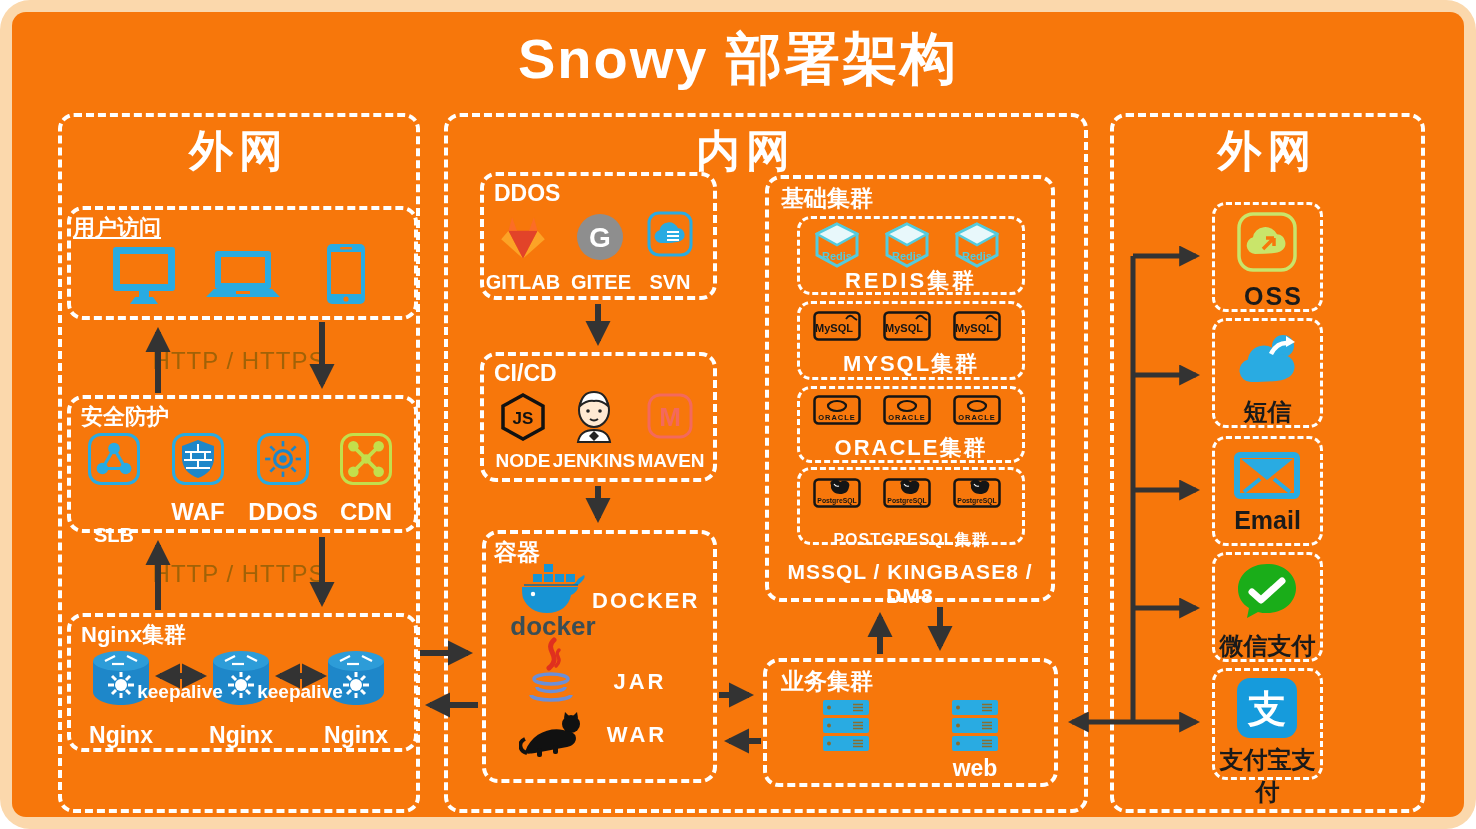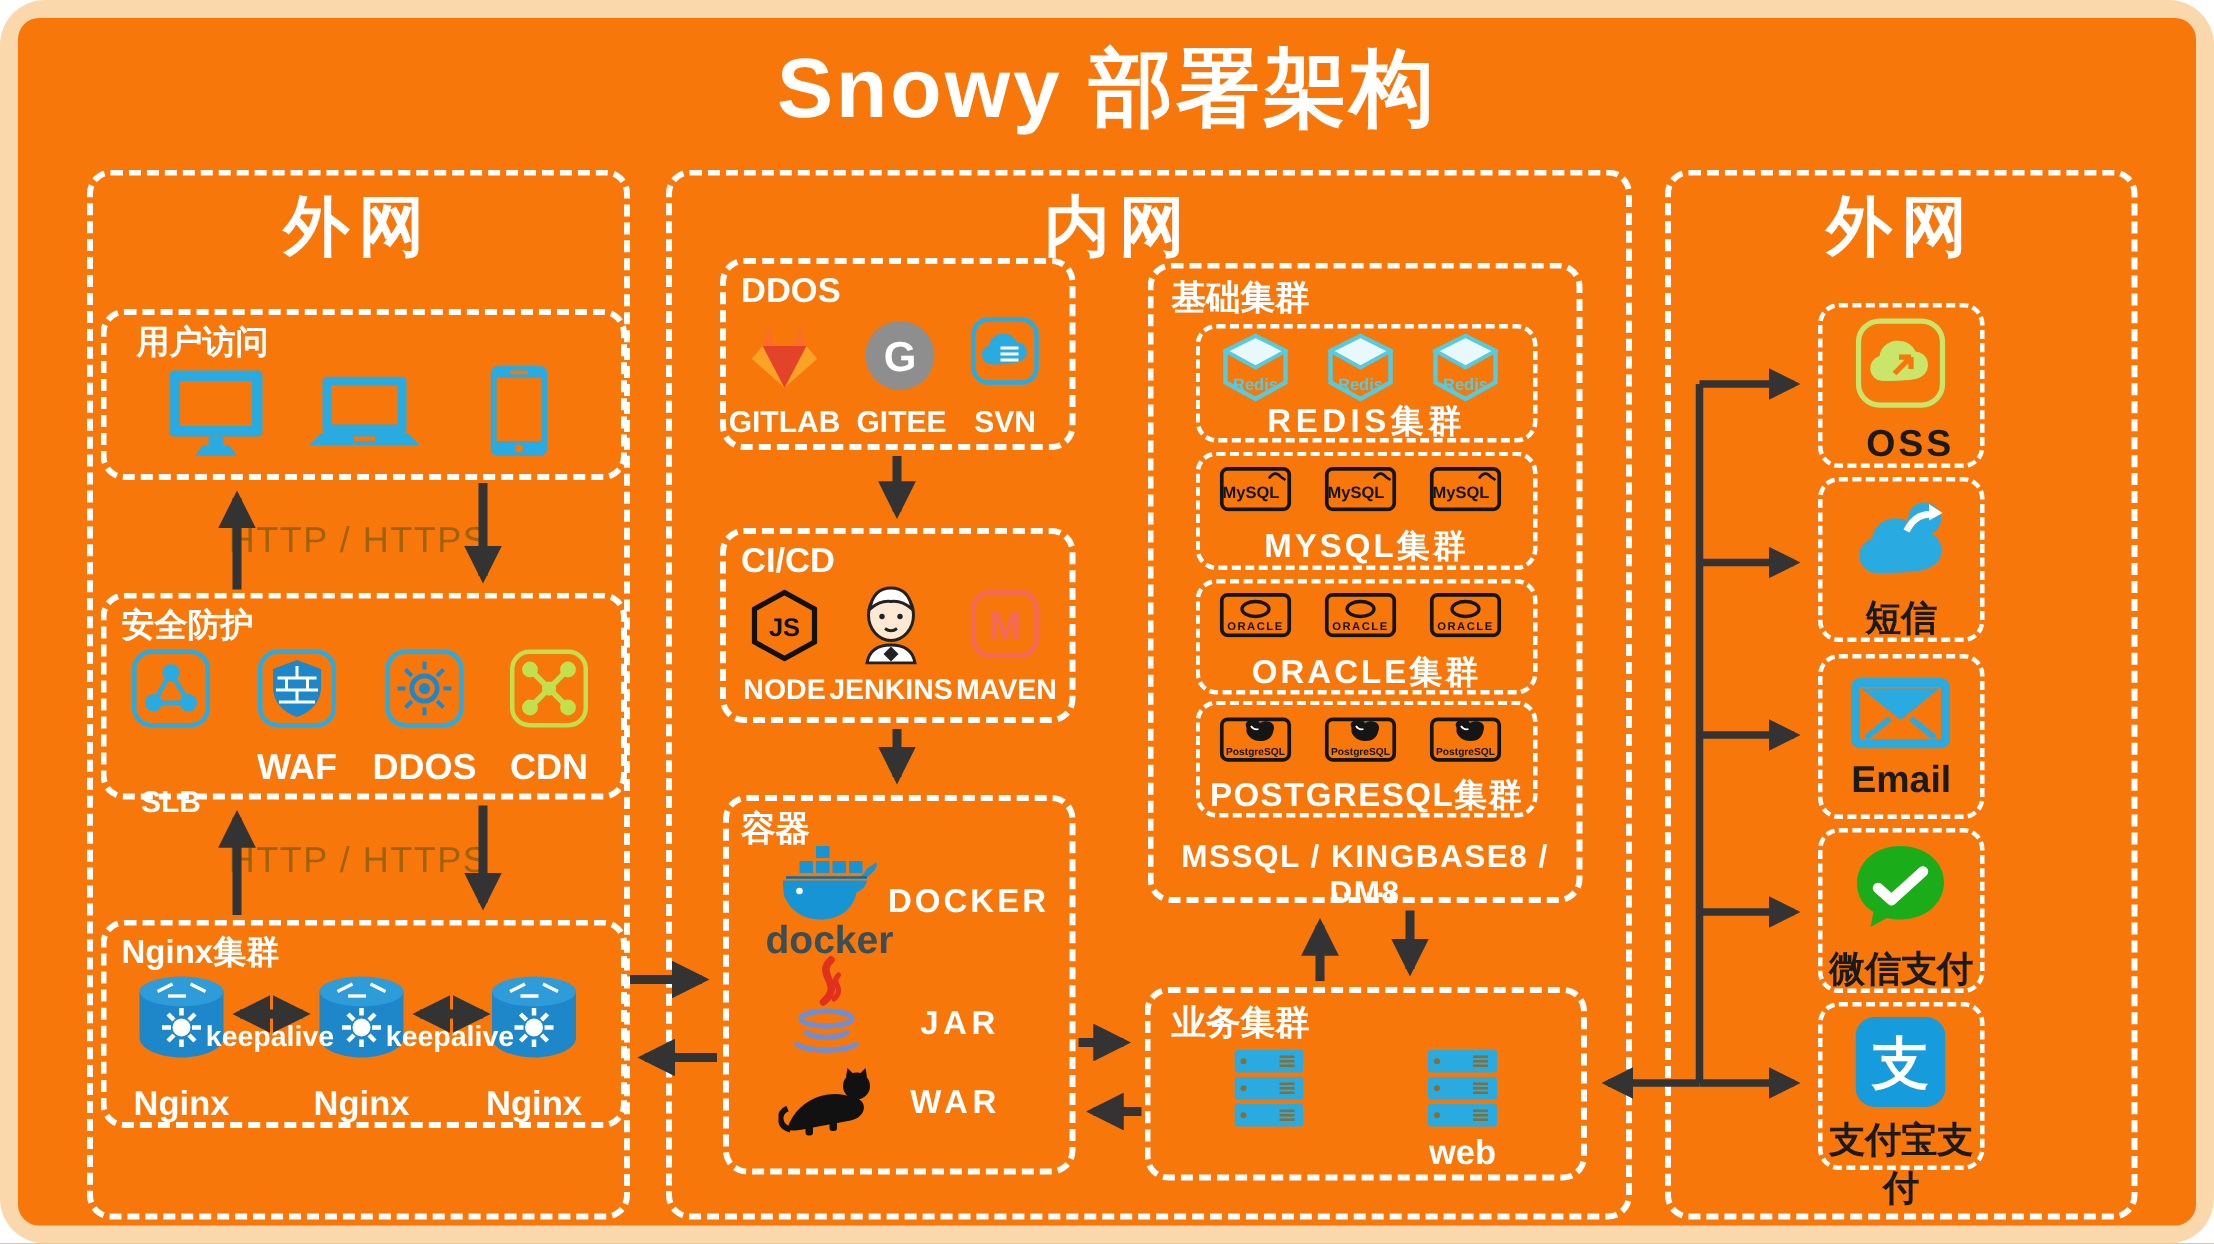--- a/index.html
+++ b/index.html
@@ -25,21 +25,21 @@
 
 <div id="root">
   <div id="canvas"></div>
 
   <div class="title">Snowy 部署架构</div>
 
   <div class="dash" style="left:58px;top:113px;width:362px;height:700px;"></div>
   <div class="heading" style="left:58px;top:122px;width:362px;">外网</div>
 
   <div class="dash" style="left:67px;top:206px;width:351px;height:114px;"></div>
-  <div class="boxtitle" style="left:91px;top:213px;">用户访问</div>
+  <div class="boxtitle" style="left:73px;top:213px;text-decoration:underline;">用户访问</div>
   <svg class="abs" style="left:112px;top:246px;" width="64" height="58" viewBox="0 0 64 58">
     <rect x="1" y="1" width="62" height="44" rx="3" fill="#29ABE2"></rect>
     <rect x="8" y="8" width="48" height="30" fill="#F7770B"></rect>
     <rect x="27" y="45" width="10" height="6" fill="#29ABE2"></rect>
     <path d="M18 58 L46 58 L41 51 L23 51 Z" fill="#29ABE2"></path>
   </svg>
   <svg class="abs" style="left:206px;top:251px;" width="74" height="46" viewBox="0 0 74 46">
     <rect x="9" y="0" width="56" height="38" rx="3" fill="#29ABE2"></rect>
     <rect x="15" y="6" width="44" height="26" fill="#F7770B"></rect>
     <path d="M0 46 L74 46 L66 38 L8 38 Z" fill="#29ABE2"></path>
@@ -340,21 +340,21 @@
     <path d="M18 7 c-3 -5 7 -7 9 -3 c5 -3 11 0 9 5 c-1 5 -4 7 -9 7 c-5 0 -8 -3 -9 -6 z" fill="#151515"></path>
     <path d="M21 6 q2 3 5 2" stroke="#fff" stroke-width="1.2" fill="none"></path>
     <text x="24" y="25" font-size="6.8" font-weight="bold" fill="#151515" text-anchor="middle">PostgreSQL</text>
   </svg>
   <svg class="abs" style="left:953px;top:478px;" width="48" height="30" viewBox="0 0 48 30">
     <rect x="1.5" y="1.5" width="45" height="27" rx="4" fill="none" stroke="#151515" stroke-width="2.5"></rect>
     <path d="M18 7 c-3 -5 7 -7 9 -3 c5 -3 11 0 9 5 c-1 5 -4 7 -9 7 c-5 0 -8 -3 -9 -6 z" fill="#151515"></path>
     <path d="M21 6 q2 3 5 2" stroke="#fff" stroke-width="1.2" fill="none"></path>
     <text x="24" y="25" font-size="6.8" font-weight="bold" fill="#151515" text-anchor="middle">PostgreSQL</text>
   </svg>
-  <div class="wlbl" style="left:797px;top:515px;width:228px;font-size:22px;letter-spacing:1px;text-align:center;">POSTGRESQL集群</div>
+  <div class="wlbl" style="left:797px;top:530px;width:228px;font-size:16px;letter-spacing:1px;text-align:center;">POSTGRESQL集群</div>
 
   <div class="wlbl" style="left:765px;top:560px;width:290px;font-size:21px;letter-spacing:1px;">MSSQL / KINGBASE8 / DM8</div>
   <div class="wlbl" style="left:765px;top:581px;width:290px;font-size:20px;letter-spacing:2px;">......</div>
 
   <div class="dash" style="left:763px;top:658px;width:295px;height:129px;"></div>
   <div class="boxtitle" style="left:781px;top:666px;font-size:23px;">业务集群</div>
   <svg class="abs" style="left:823px;top:700px;" width="46" height="52" viewBox="0 0 46 52">
     <g>
       <rect y="0" width="46" height="15" rx="2" fill="#29ABE2"></rect>
         <circle cx="6" cy="7.5" r="2" fill="#8A6D2F"></circle>

